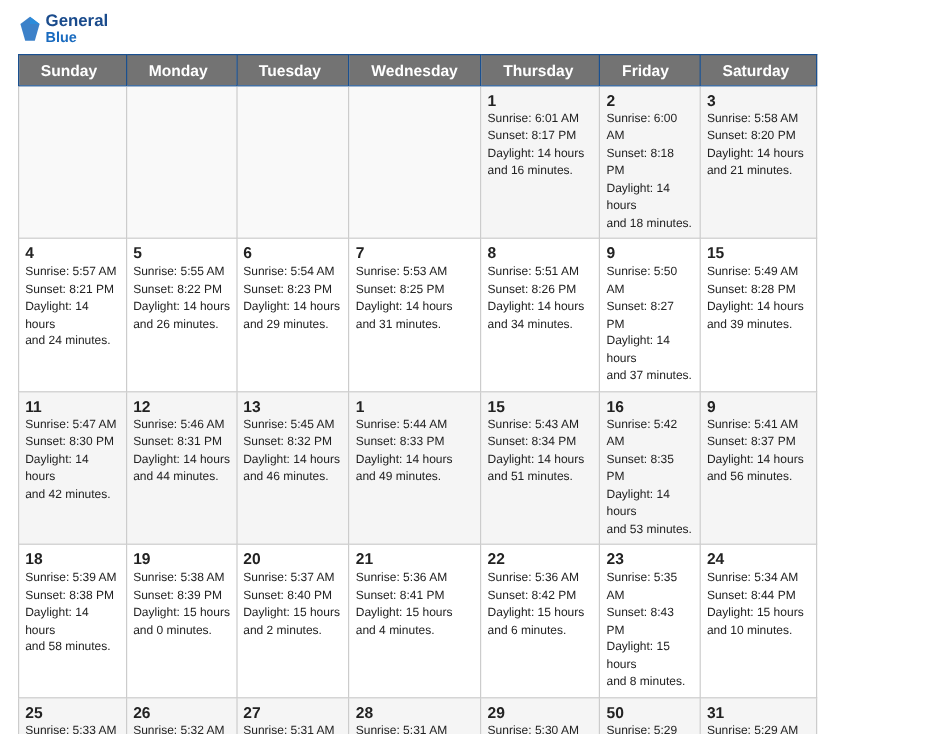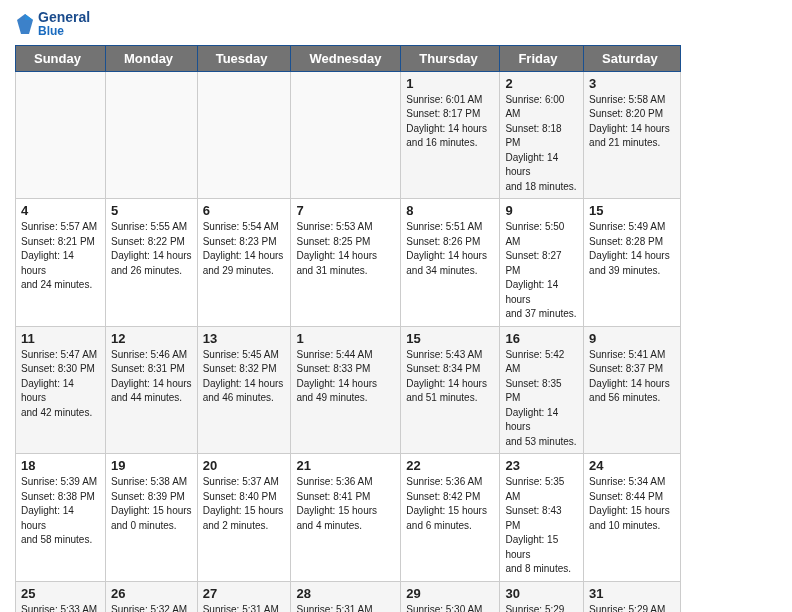--- a/index.html
+++ b/index.html
@@ -248,21 +248,21 @@
           </td>
           <td>
             <span class="day-num">28</span>
             <div class="day-info">Sunrise: 5:31 AM<br>Sunset: 8:48 PM<br>Daylight: 15 hours<br>and 17 minutes.</div>
           </td>
           <td>
             <span class="day-num">29</span>
             <div class="day-info">Sunrise: 5:30 AM<br>Sunset: 8:49 PM<br>Daylight: 15 hours<br>and 19 minutes.</div>
           </td>
           <td>
-            <span class="day-num">30</span>
+            <span class="day-num">50</span>
             <div class="day-info">Sunrise: 5:29 AM<br>Sunset: 8:50 PM<br>Daylight: 15 hours<br>and 20 minutes.</div>
           </td>
           <td>
             <span class="day-num">31</span>
             <div class="day-info">Sunrise: 5:29 AM<br>Sunset: 8:51 PM<br>Daylight: 15 hours<br>and 22 minutes.</div>
           </td>
         </tr>
       </tbody>
   </table>
 </div>

